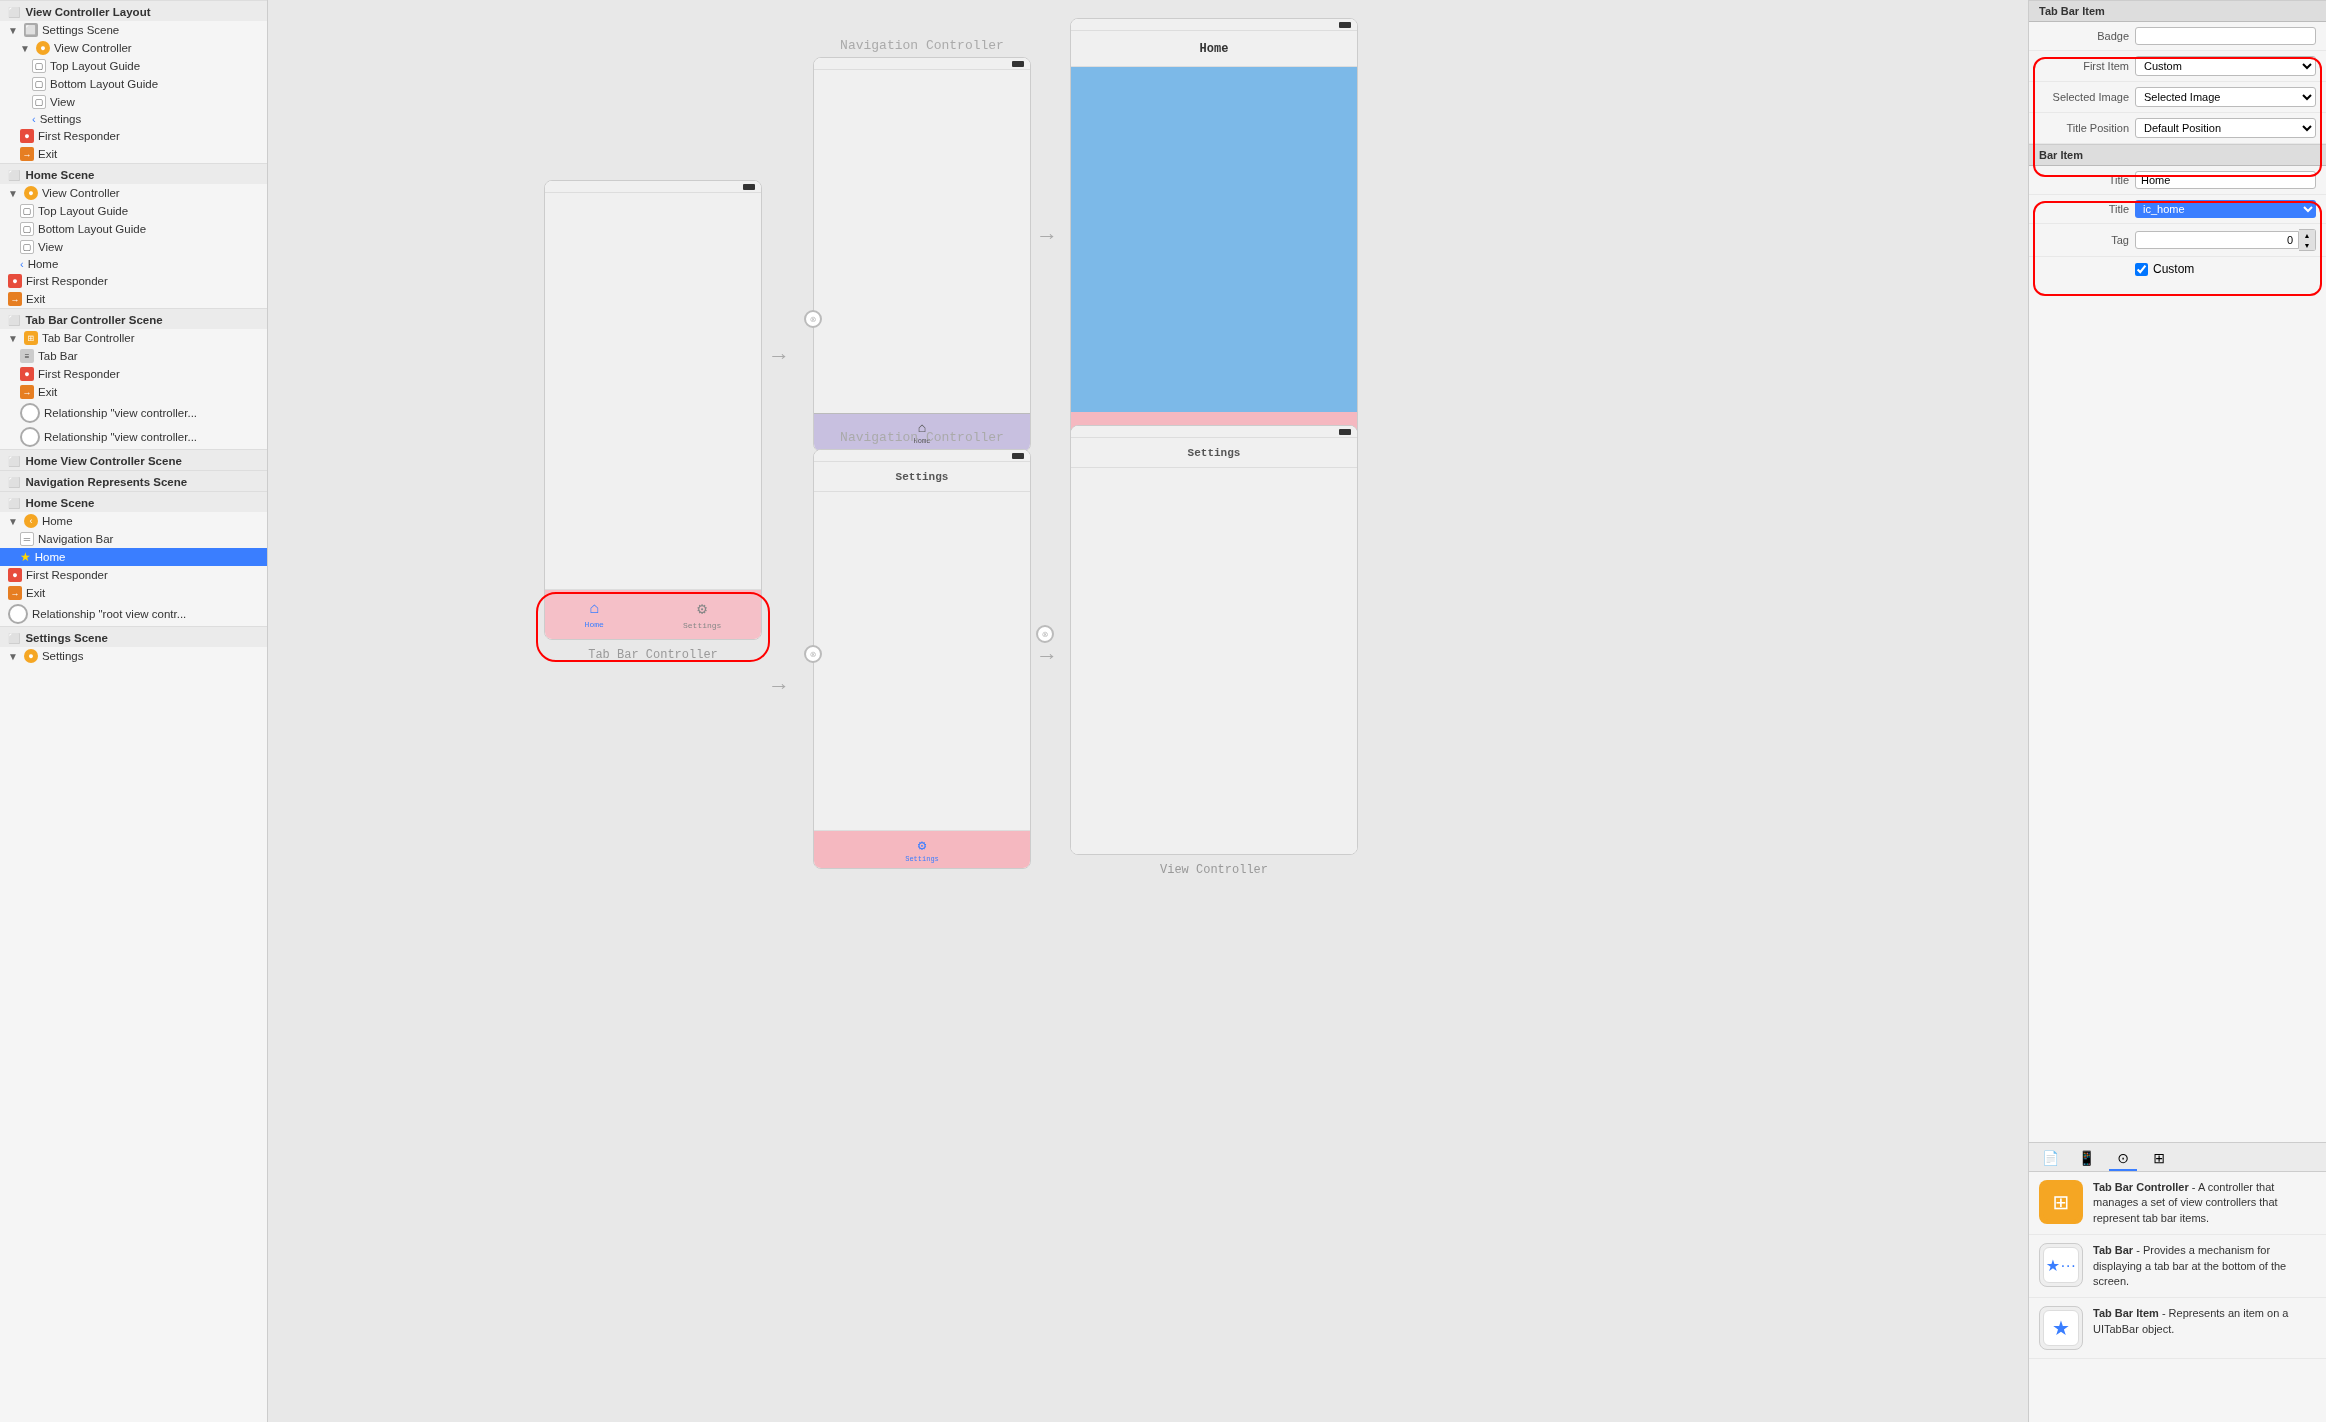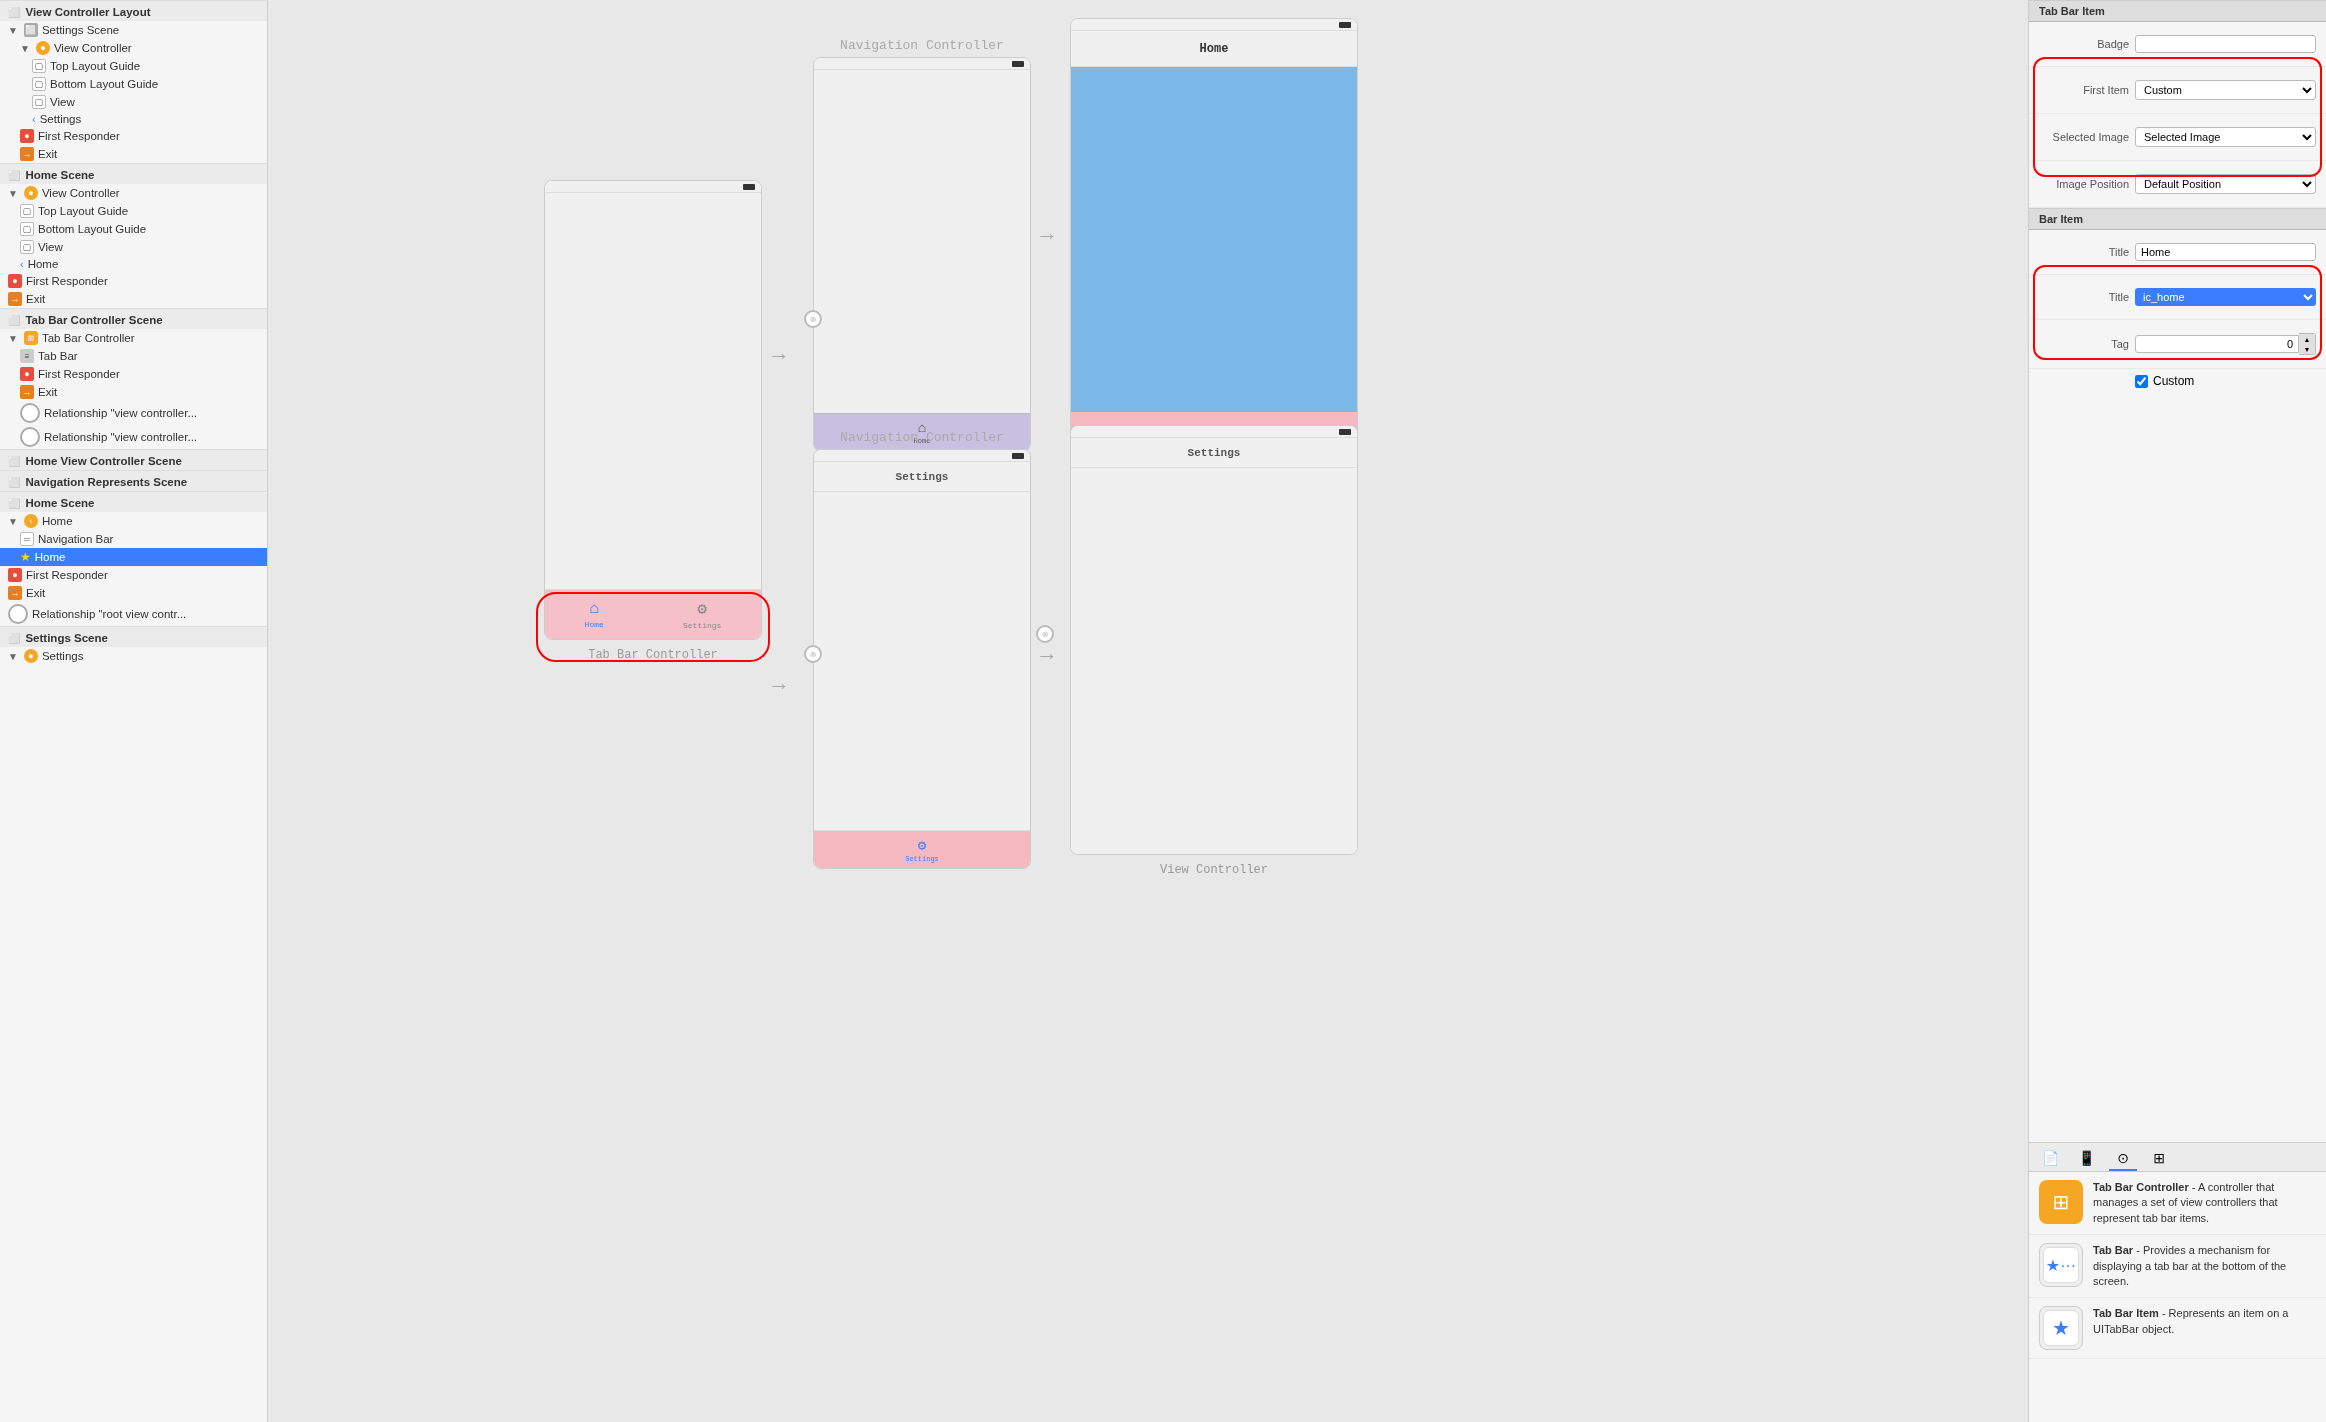--- a/index.html
+++ b/index.html
@@ -92,21 +92,21 @@
       border-bottom: 1px solid #bbb;
       border-top: 1px solid #ccc;
       padding: 4px 10px;
       font-weight: 700;
       font-size: 11px;
       color: #333;
     }
     .right-row {
       display: flex;
       align-items: center;
-      padding: 13px 10px;
+      padding: 5px 10px;
       gap: 6px;
       border-bottom: 1px solid #e8e8e8;
     }
     .right-row label {
       width: 90px;
       text-align: right;
       color: #555;
       font-size: 11px;
       flex-shrink: 0;
     }
@@ -544,21 +544,21 @@
       </div>
 
       <div class="right-row">
         <label>Selected Image</label>
         <select>
           <option>Selected Image</option>
         </select>
       </div>
 
       <div class="right-row">
-        <label>Image Position</label>
+        <label>Title Position</label>
         <select>
           <option>Default Position</option>
         </select>
       </div>
     </div>
 
     <div class="right-section-title">
       <span>Bar Item</span>
     </div>
 

